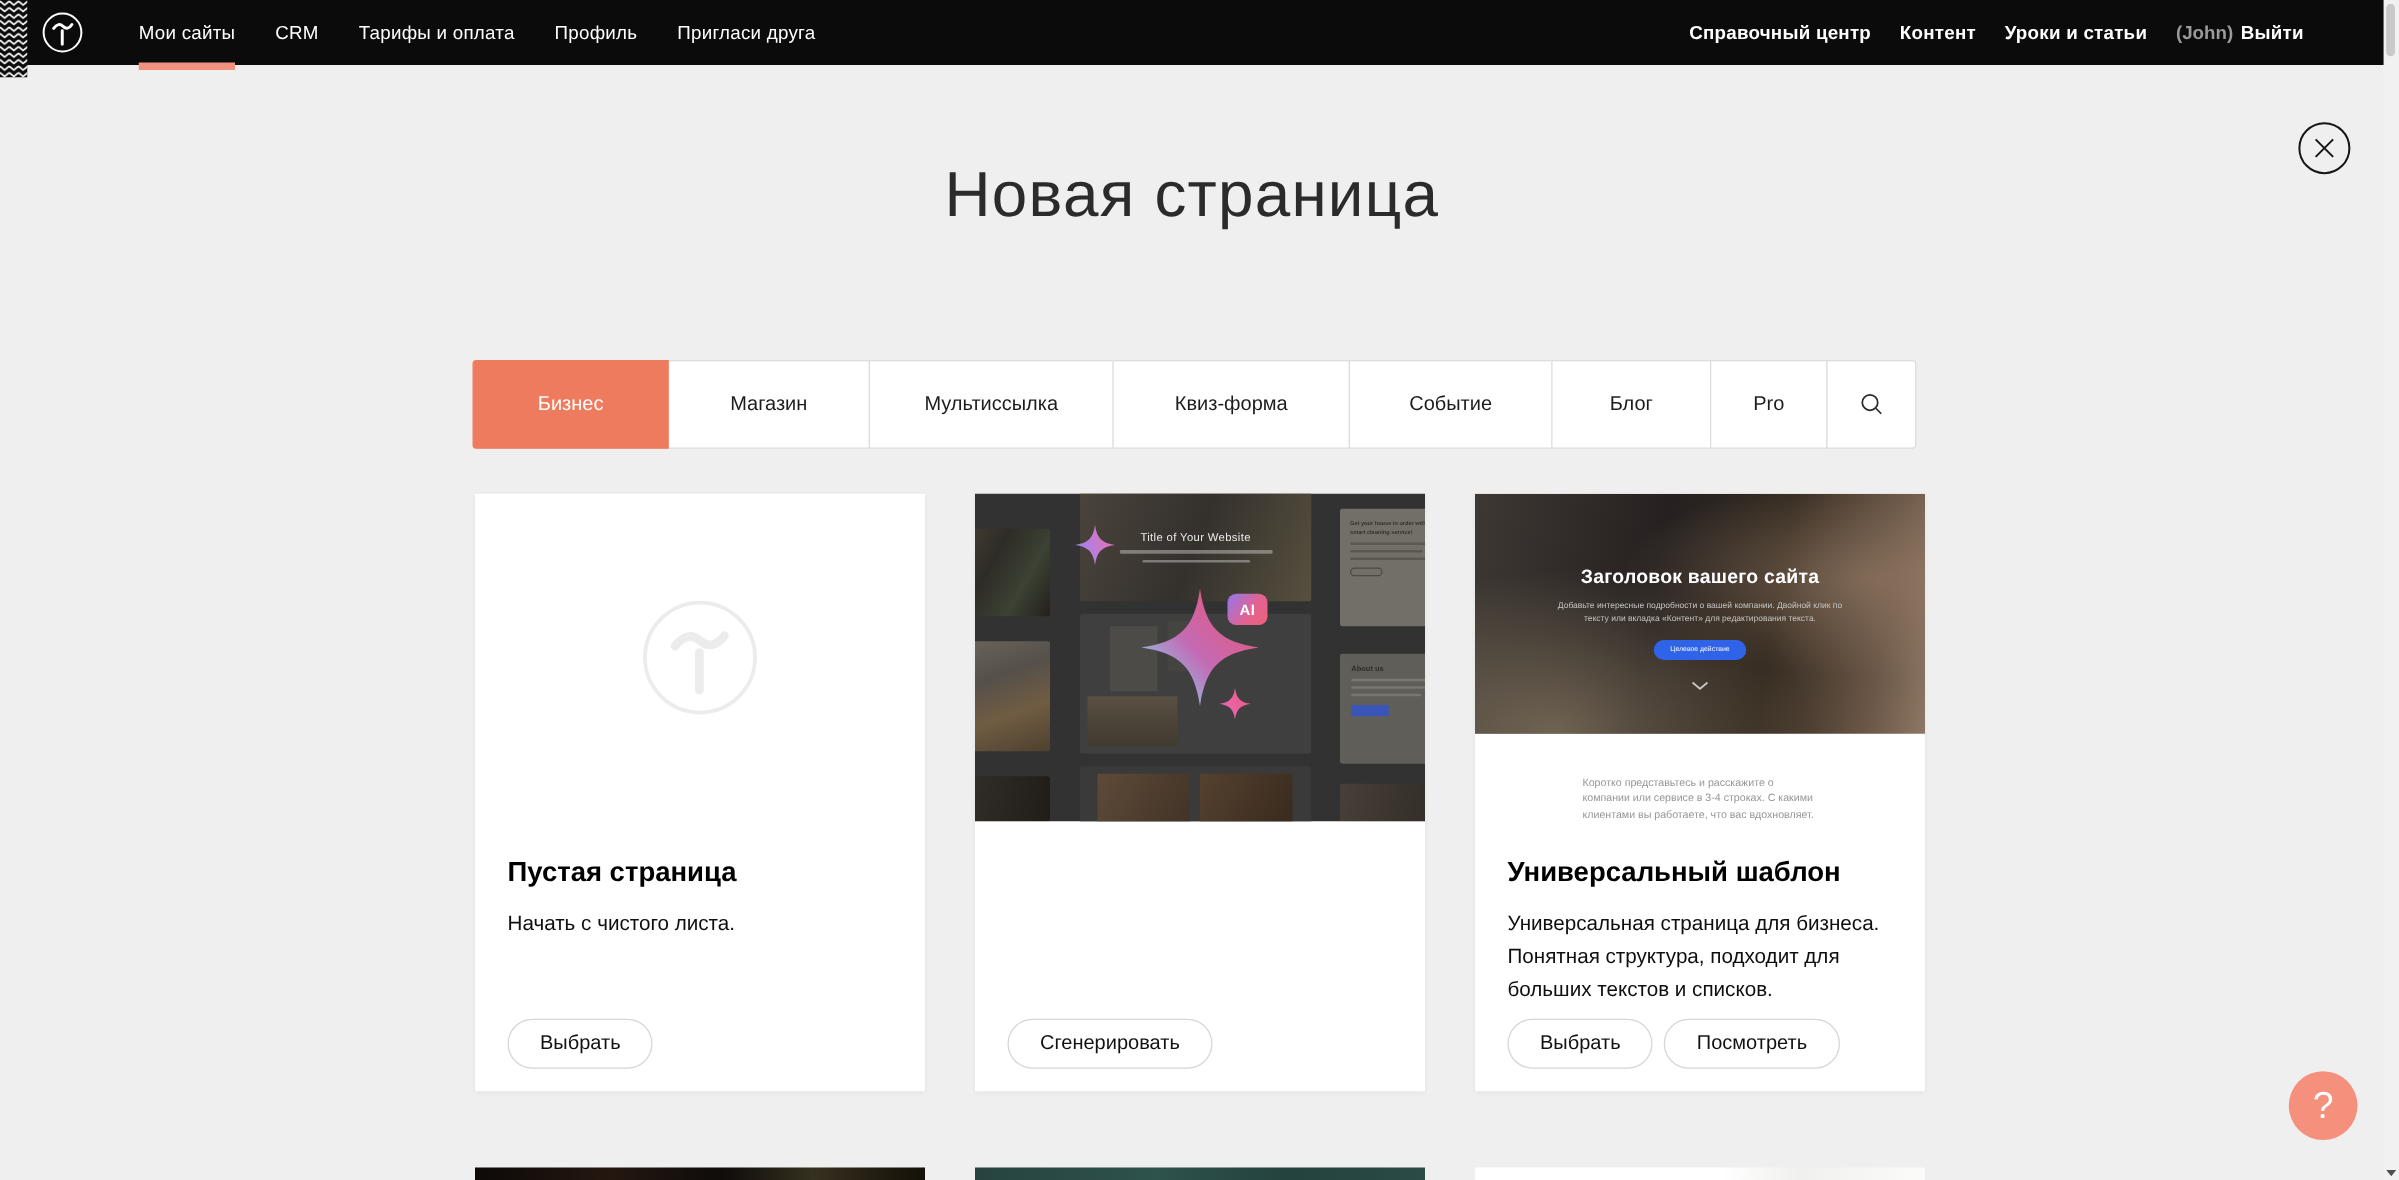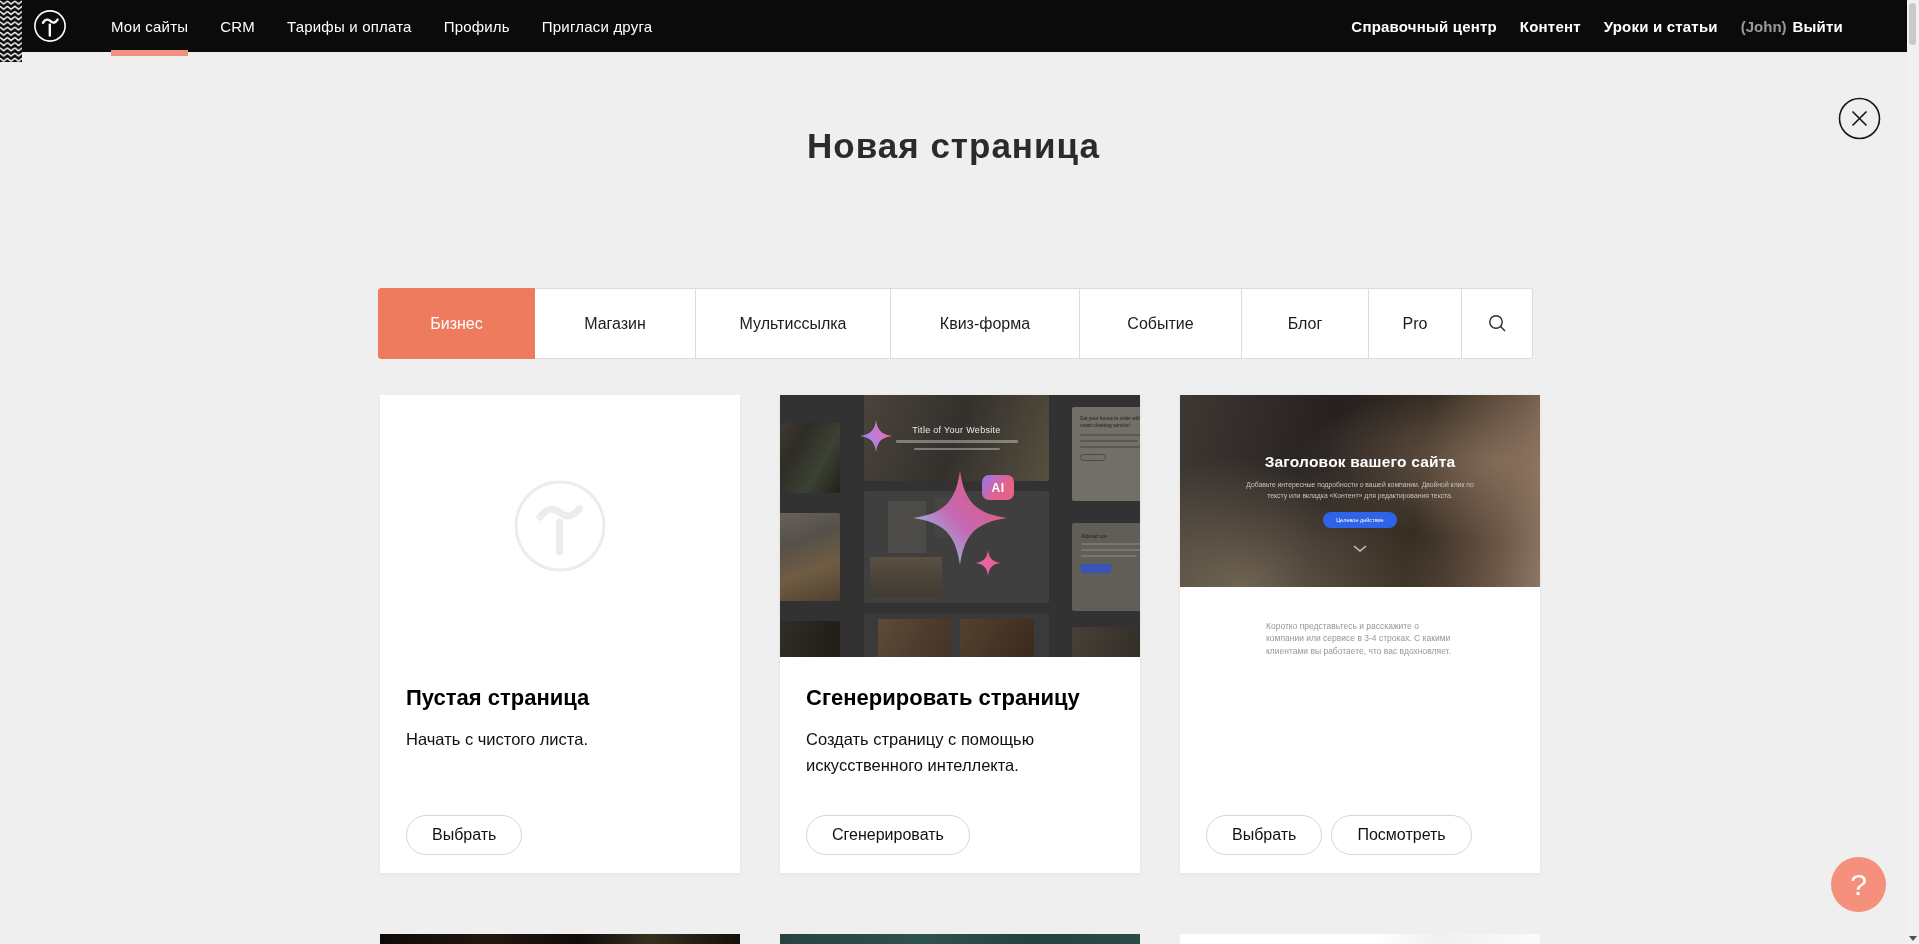--- a/index.html
+++ b/index.html
@@ -33,21 +33,21 @@
 
   
   .close-btn {
     position:absolute; left:1838px; top:97px; width:43px; height:43px;
     background:transparent; border:none; padding:0; cursor:pointer; z-index:5;
   }
 
   
   .page-title {
     position:absolute; top:126px; left:0; width:1907px; text-align:center;
-    font-size:35px; font-weight:700; color:#2b2b2b; letter-spacing:1px; margin:0;
+    font-size:51px; font-weight:400; color:#2b2b2b; letter-spacing:1px; margin:0;
   }
   .page-subtitle {
     position:absolute; top:227px; left:0; width:1907px; text-align:center;
     font-size:20px; font-weight:300; color:#757575; margin:0;
   }
 
   
   .tabs { position:absolute; left:378px; top:288px; display:flex; z-index:2; }
   .tab {
     height:71px; background:#fff; border:1px solid #dcdcdc; margin-left:-1px;
@@ -287,41 +287,41 @@
               <stop offset="0" stop-color="#e668b8"></stop>
               <stop offset="1" stop-color="#f0597c"></stop>
             </linearGradient>
           </defs>
           <path transform="translate(180,123)" fill="url(#lgBig)" d="M0 -47 C4.5 -16 16 -4.5 47 0 C16 4.5 4.5 16 0 47 C-4.5 16 -16 4.5 -47 0 C-16 -4.5 -4.5 -16 0 -47 Z"></path>
           <path transform="translate(96,41) scale(0.34)" fill="url(#lgTL)" d="M0 -47 C4.5 -16 16 -4.5 47 0 C16 4.5 4.5 16 0 47 C-4.5 16 -16 4.5 -47 0 C-16 -4.5 -4.5 -16 0 -47 Z"></path>
           <path transform="translate(208,168) scale(0.27)" fill="url(#lgBR)" d="M0 -47 C4.5 -16 16 -4.5 47 0 C16 4.5 4.5 16 0 47 C-4.5 16 -16 4.5 -47 0 C-16 -4.5 -4.5 -16 0 -47 Z"></path>
         </svg>
         <div class="ai-badge">AI</div>
       </div>
-      <div class="card-body">
-        <h3 class="card-title">Сгенерировать страницу</h3>
-        <p class="card-desc">Создать страницу с помощью искусственного интеллекта.</p>
-      </div>
       <div class="btn-row">
         <button class="pill">Сгенерировать</button>
       </div>
     </article>
 
     <article class="card">
       <div class="preview">
         <div class="hero">
           <h4 class="hero-title">Заголовок вашего сайта</h4>
           <div class="hero-sub">Добавьте интересные подробности о вашей компании. Двойной клик по тексту или вкладка «Контент» для редактирования текста.</div>
           <div class="hero-btn">Целевое действие</div>
           <svg class="hero-chevron" width="14" height="7" viewBox="0 0 14 7">
             <path d="M1 1 L7 6 L13 1" fill="none" stroke="#c9c7c4" stroke-width="1.4"></path>
           </svg>
         </div>
         <p class="preview-body-text">Коротко представьтесь и расскажите о компании или сервисе в 3-4 строках. С какими клиентами вы работаете, что вас вдохновляет. Чем гордится ваша команда, какие у нее ценности и мотивация.</p>
       </div>
+      <div class="card-body">
+        <h3 class="card-title">Универсальный шаблон</h3>
+        <p class="card-desc">Универсальная страница для бизнеса. Понятная структура, подходит для больших текстов и списков.</p>
+      </div>
       <div class="btn-row">
         <button class="pill">Выбрать</button>
         <button class="pill">Посмотреть</button>
       </div>
     </article>
   </div>
 
   <div class="cards-partial">
     <div class="partial partial-1"></div>
     <div class="partial partial-2"></div>

